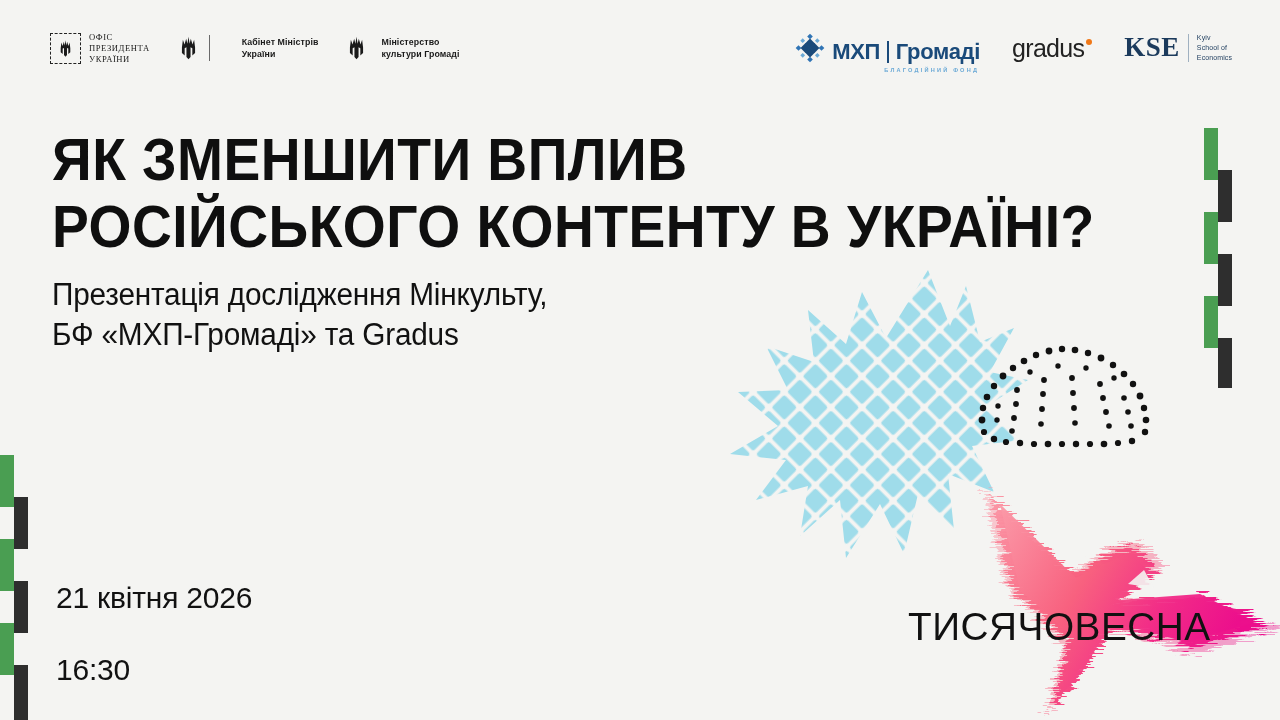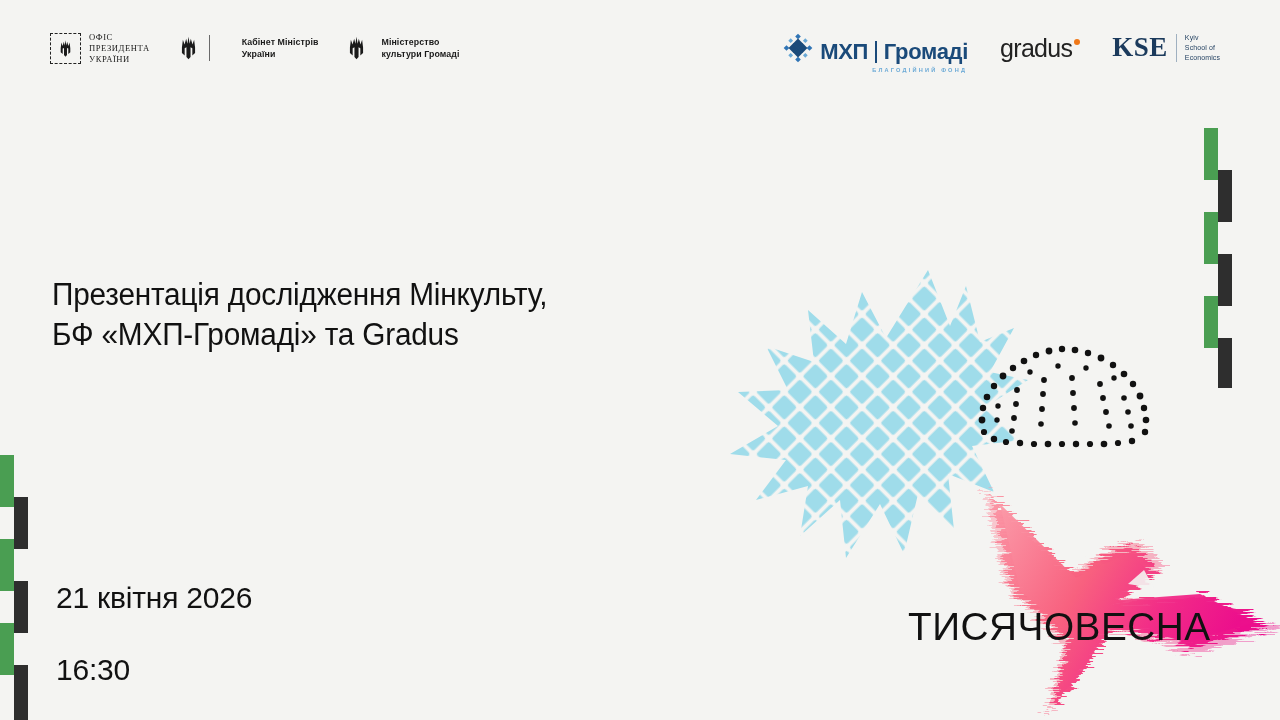--- a/index.html
+++ b/index.html
@@ -17,21 +17,21 @@
   .poster {
     position: absolute;
     inset: 0;
     background: #f4f4f2;
     overflow: hidden;
   }
 
   
   .logo-bar {
     position: absolute;
-    top: 0; left: 0; right: 16px;
+    top: 0; left: 0; right: 4px;
     height: 96px;
     display: flex;
     align-items: center;
     justify-content: space-between;
     padding: 0 44px 0 50px;
     box-sizing: border-box;
     z-index: 40;
   }
   .logo-group-left,
   .logo-group-right {
@@ -476,20 +476,24 @@
         <span class="kse-mark">KSE</span>
         <span class="kse-rule"></span>
         <span class="kse-sub">Kyiv
 School of
 Economics</span>
       </div>
 
     </div>
   </div>
 
+  <div class="headline">
+    <div class="headline-line">ЯК ЗМЕНШИТИ ВПЛИВ</div>
+    <div class="headline-line">РОСІЙСЬКОГО КОНТЕНТУ В УКРАЇНІ?</div>
+  </div>
 
   <div class="subtitle">Презентація дослідження Мінкульту,
 БФ «МХП-Громаді» та Gradus</div>
 
   <div class="details">
     <div class="details-line">21 квітня 2026</div>
     <div class="details-line">16:30</div>
     <div class="details-line">Київ</div>
   </div>
 

